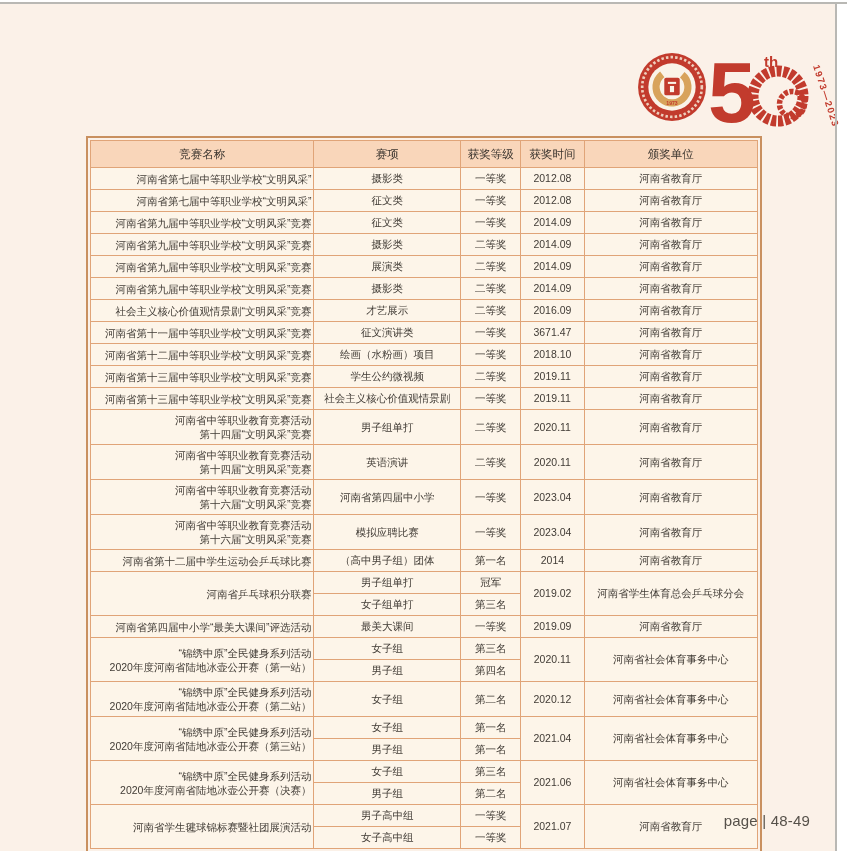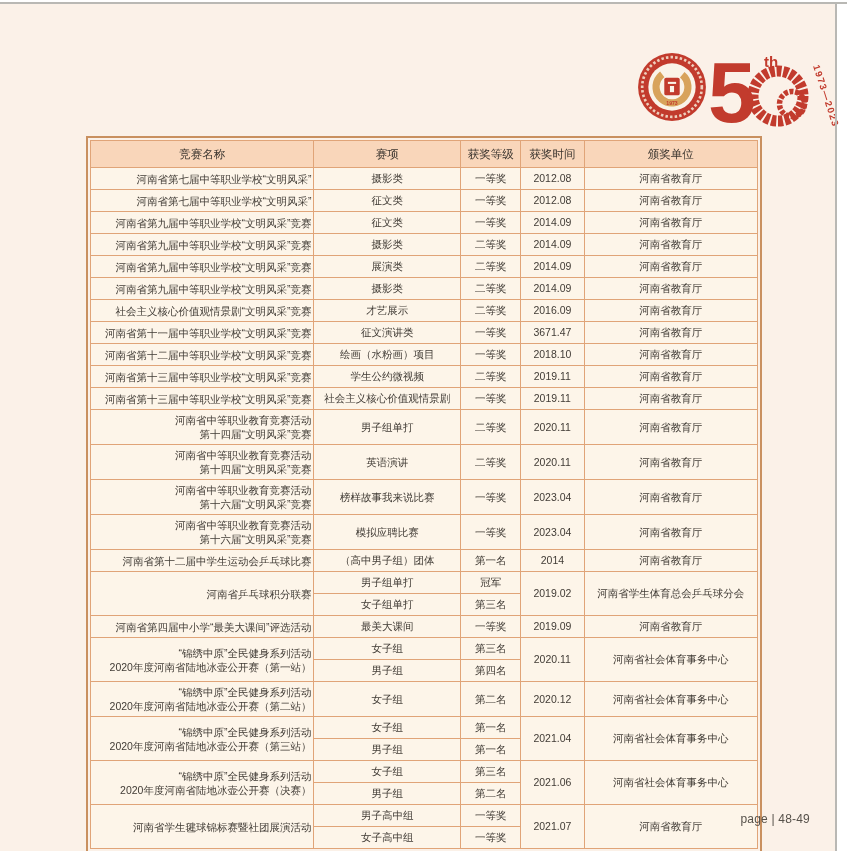--- a/index.html
+++ b/index.html
@@ -34,21 +34,21 @@
     padding:6px 2px; line-height:14px; color:#3b352f;
   }
   td {
     background:#fdf5e9; font-size:10.5px;
     padding:3px 2px; line-height:15px;
   }
   td.c-name { line-height:14px;text-align:right; }
   
   .page-num {
     position:absolute; left:660px; top:808px; width:150px;
-    text-align:right; font-size:12px; color:#56514a; letter-spacing:0.2px;
+    text-align:right; font-size:15px; color:#56514a; letter-spacing:0.2px;
   }
 </style>
 </head>
 <body>
 
 <div class="top-line"></div>
 <div class="edge-line"></div>
 
 <div class="page">
 
@@ -176,21 +176,21 @@
           </tr>
           <tr>
             <td class="c-name">河南省中等职业教育竞赛活动<br>第十四届“文明风采”竞赛</td>
             <td>英语演讲</td>
             <td>二等奖</td>
             <td>2020.11</td>
             <td>河南省教育厅</td>
           </tr>
           <tr>
             <td class="c-name">河南省中等职业教育竞赛活动<br>第十六届“文明风采”竞赛</td>
-            <td>榜样故事我来说比赛</td>
+            <td>河南省第四届中小学</td>
             <td>一等奖</td>
             <td>2023.04</td>
             <td>河南省教育厅</td>
           </tr>
           <tr>
             <td class="c-name">河南省中等职业教育竞赛活动<br>第十六届“文明风采”竞赛</td>
             <td>模拟应聘比赛</td>
             <td>一等奖</td>
             <td>2023.04</td>
             <td>河南省教育厅</td>

